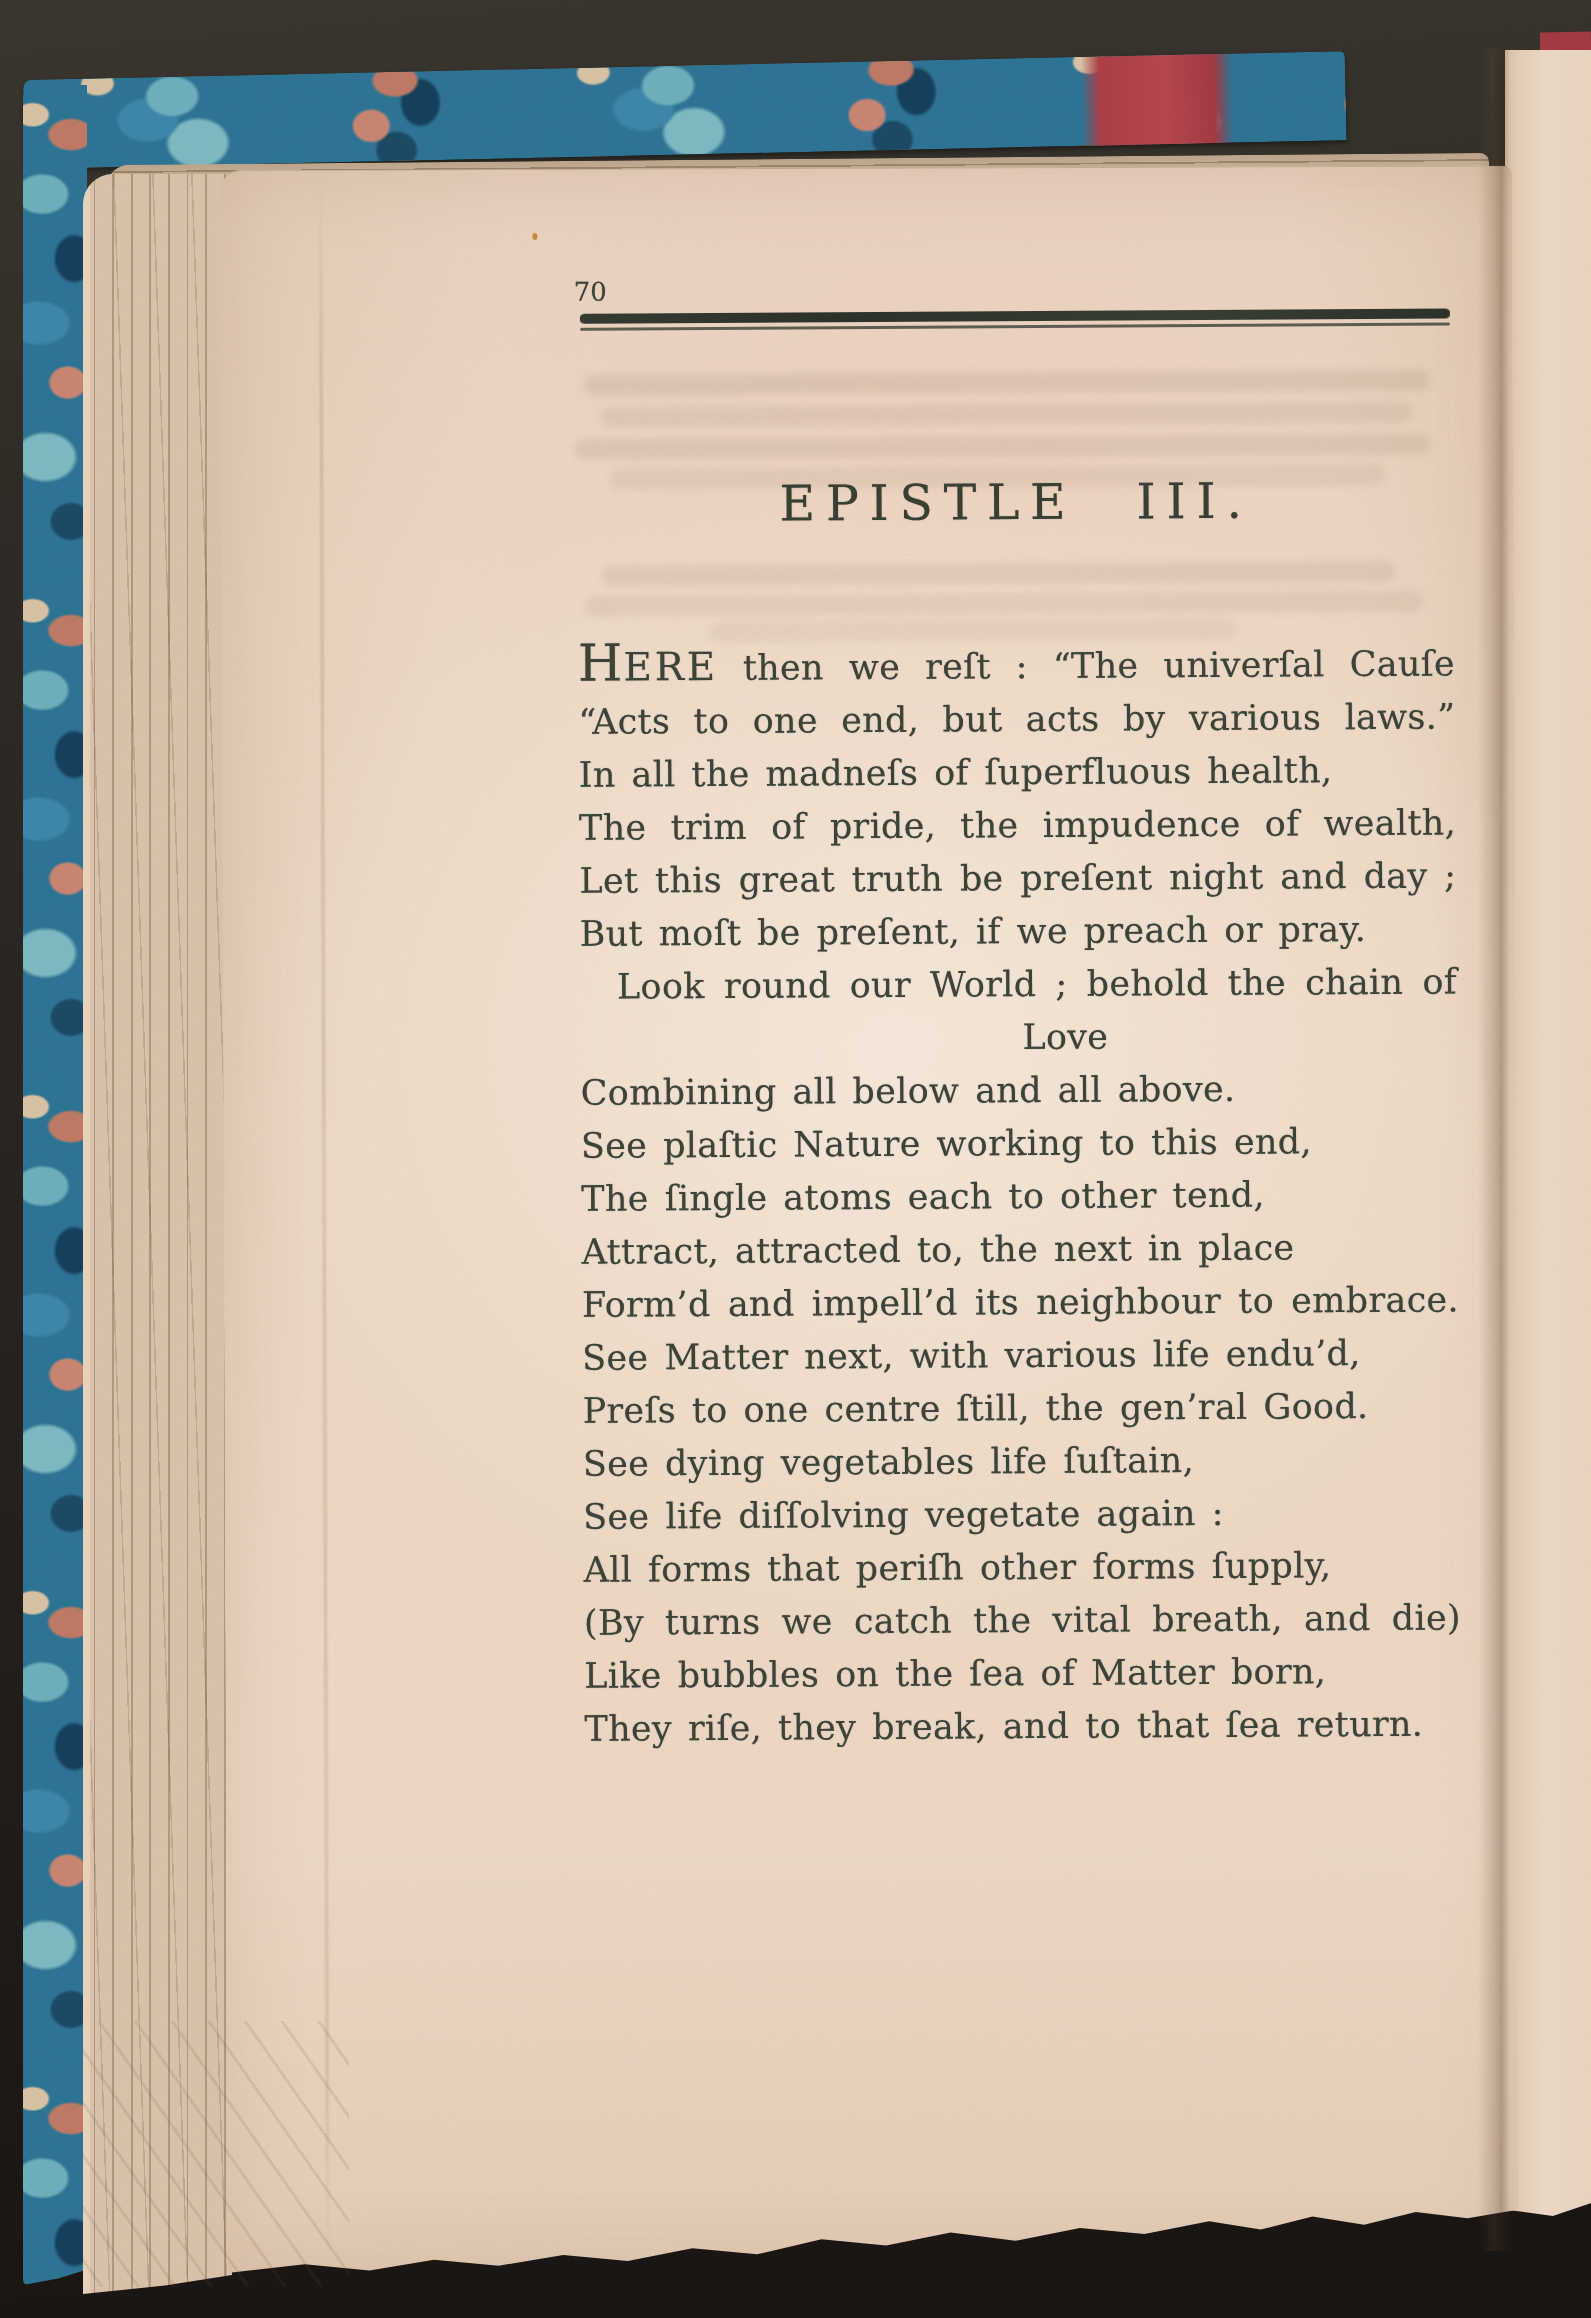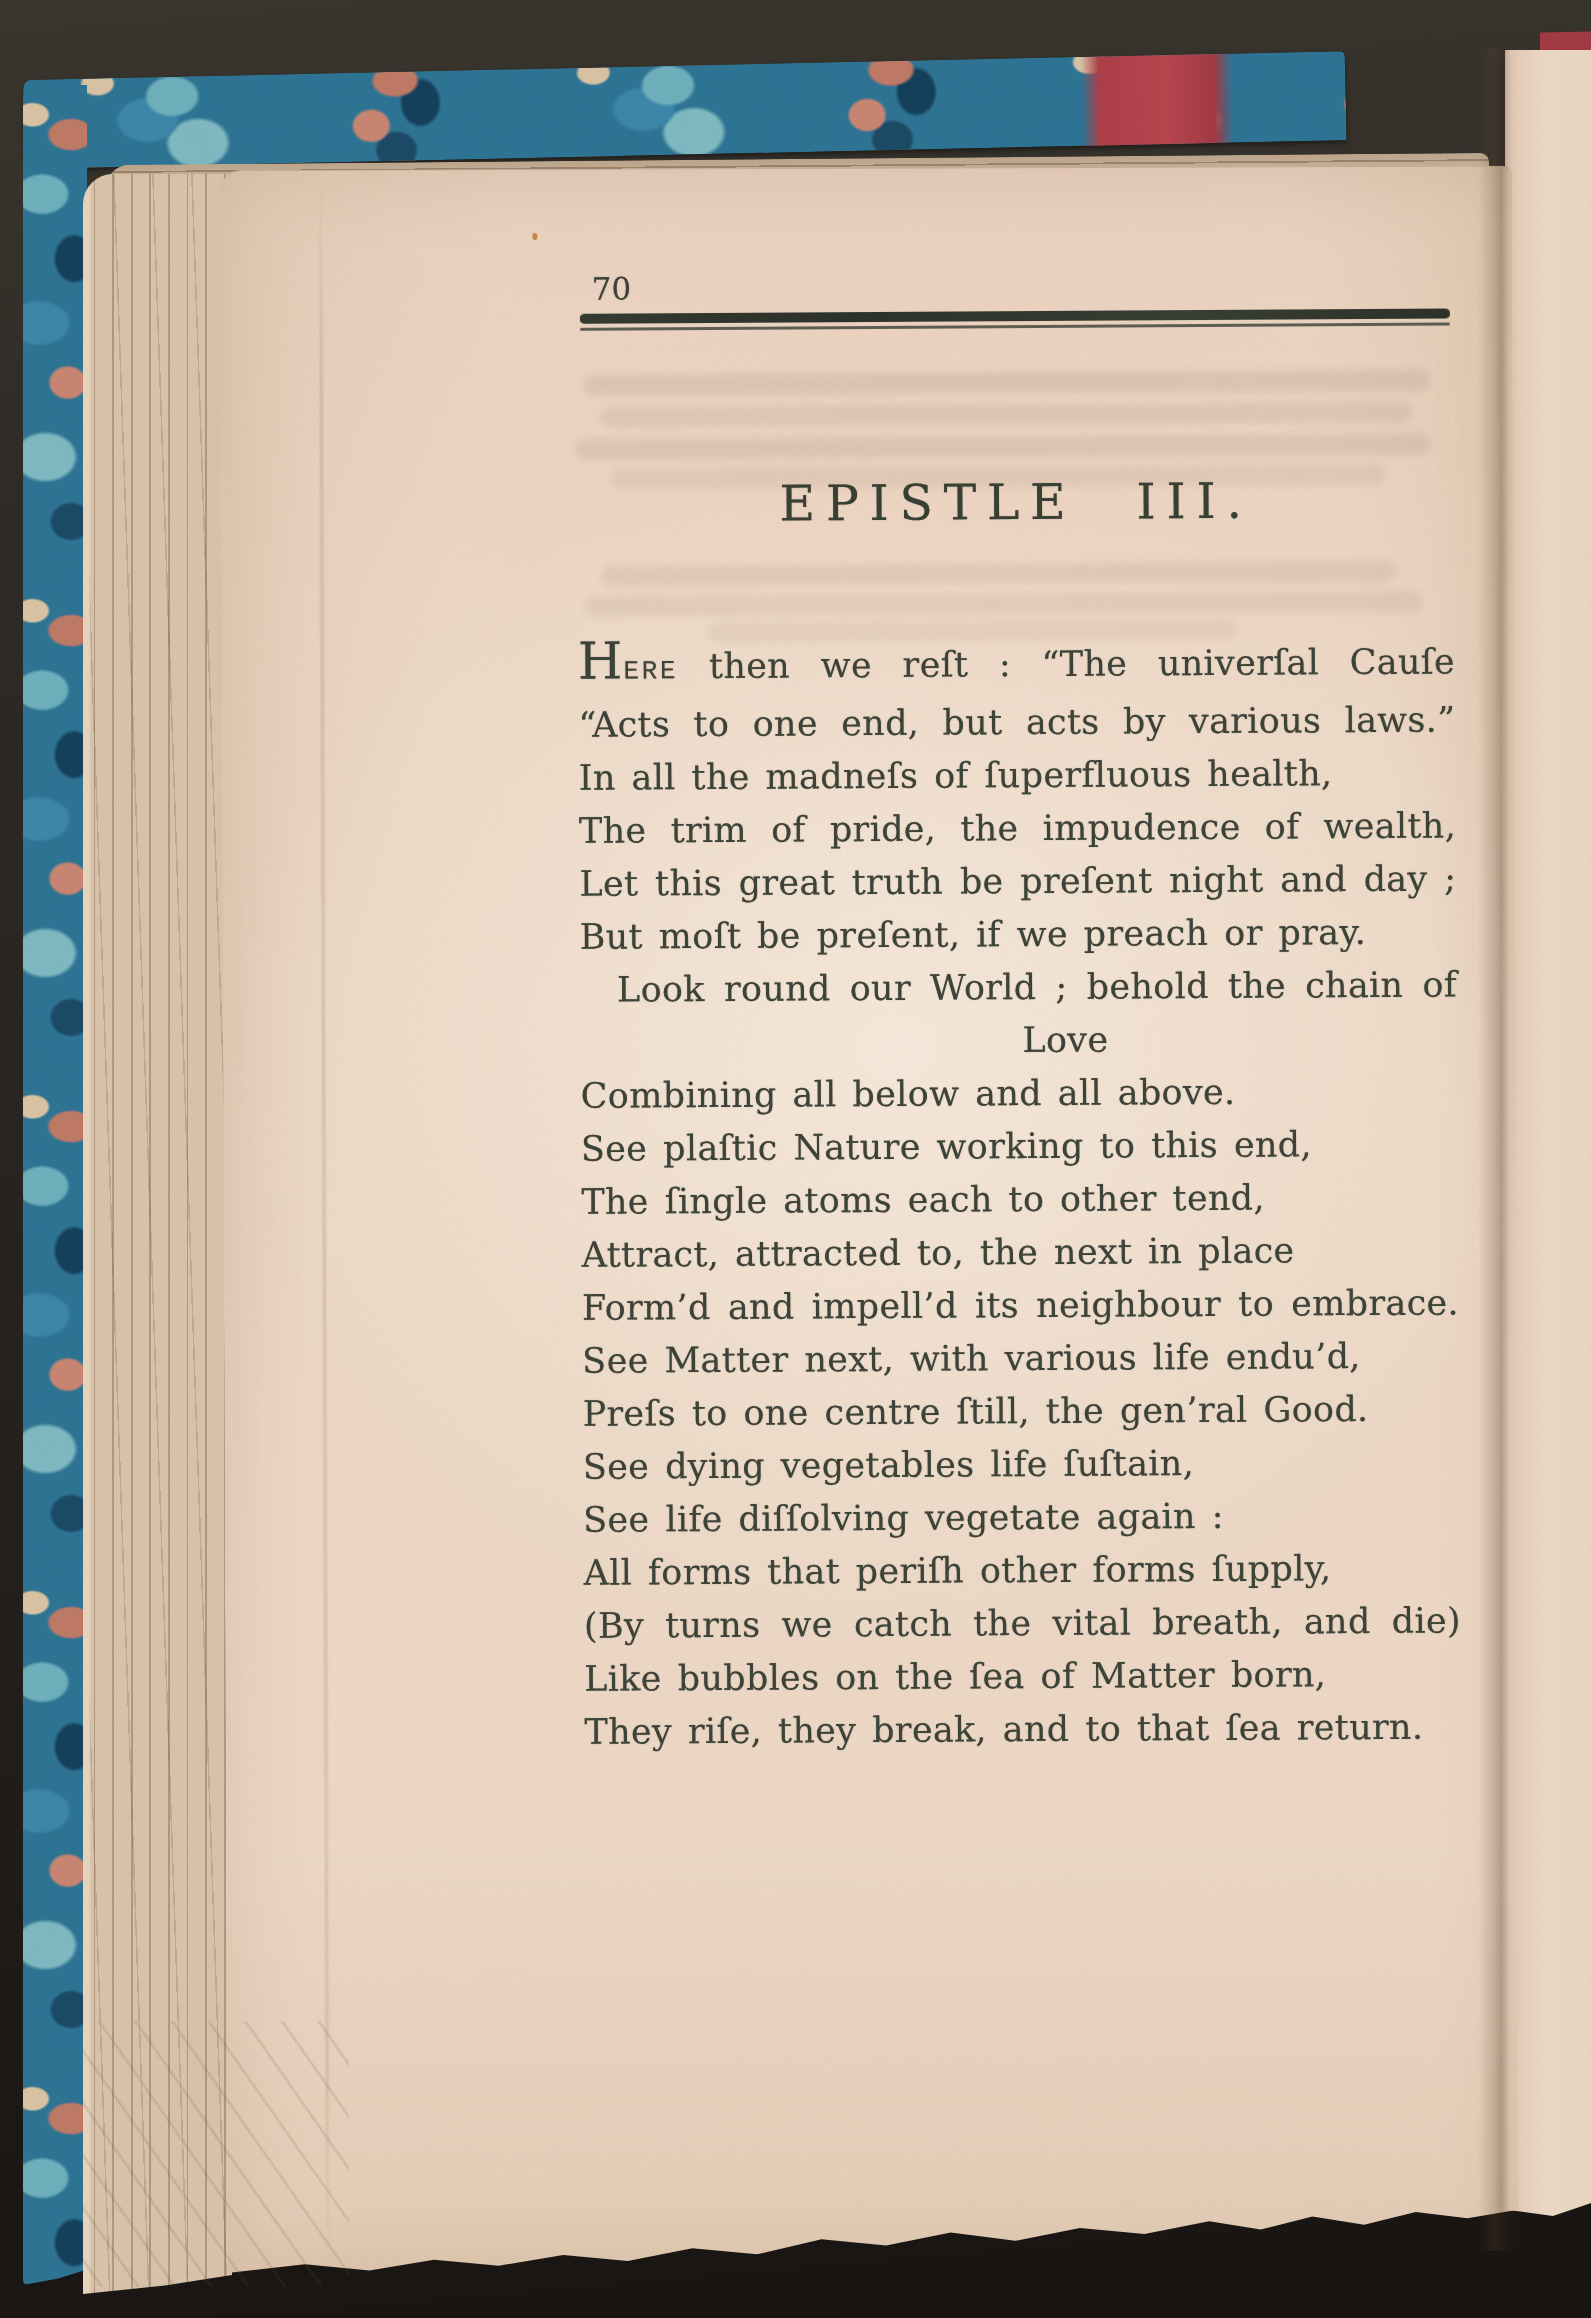--- a/index.html
+++ b/index.html
@@ -93,21 +93,21 @@
   }
   .crease{
     position:absolute;left:99px;top:0;width:2.7px;height:100%;
     background:linear-gradient(180deg,rgba(140,108,80,0),rgba(140,108,80,.25) 10%,rgba(140,108,80,.22) 90%,rgba(140,108,80,0));
     filter:blur(0.9px);
   }
   .content{
     position:absolute;inset:0;transform:rotate(-0.15deg);transform-origin:left top;
     text-shadow:0 0 1.1px rgba(62,68,56,.55);color:#3d4338;
   }
-  .page-number{position:absolute;left:353px;top:102px;font-size:31px;margin-left:18px;}
+  .page-number{position:absolute;left:353px;top:108px;font-size:26px;}
   .rule{position:absolute;left:359px;top:145px;width:870px;}
   .rule-thick{
     height:9.7px;border-radius:5.3px/3.5px;filter:blur(0.4px);
     background:linear-gradient(90deg,#343a30 0 2%,#2c322a 30%,#383e33 70%,#2c322a 100%);
   }
   .rule-thin{height:2.7px;margin-top:4.4px;background:#3a4036;opacity:.8;border-radius:1.8px;filter:blur(0.4px);}
   
   .ghost{position:absolute;left:353px;top:174px;width:882px;height:301px;pointer-events:none;}
   .gline{position:absolute;height:21px;border-radius:10.6px;background:#a18b76;opacity:.2;filter:blur(3.5px);}
   .g1{left:1%;top:32px;width:96%;}
@@ -125,21 +125,21 @@
   }
   .poem{
     position:absolute;left:355px;top:472px;width:877px;
     font-size:35px;line-height:53px;letter-spacing:0.3px;word-spacing:4.4px;
   }
   .line{min-height:53px;}
   .line.j{text-align:justify;text-align-last:justify;}
   .line.indent{padding-left:37px;}
   .line.center{text-align:center;text-indent:93px;}
   .drop{font-size:51px;line-height:35px;letter-spacing:0.9px;}
-  .sc{font-size:26px;letter-spacing:2.7px;font-family:Liberation Mono, monospace;}
+  .sc{font-size:39px;letter-spacing:2.7px;}
   .fleck{position:absolute;left:312px;top:64px;width:5.3px;height:7px;border-radius:50%;background:#c27a33;opacity:.85;}
   
   .noise{position:absolute;left:0;top:0;z-index:9;pointer-events:none;mix-blend-mode:multiply;}
 </style>
 </head>
 <body>
 
 <div class="marble marble-top">
   <div class="marble-red"></div>
 </div>

